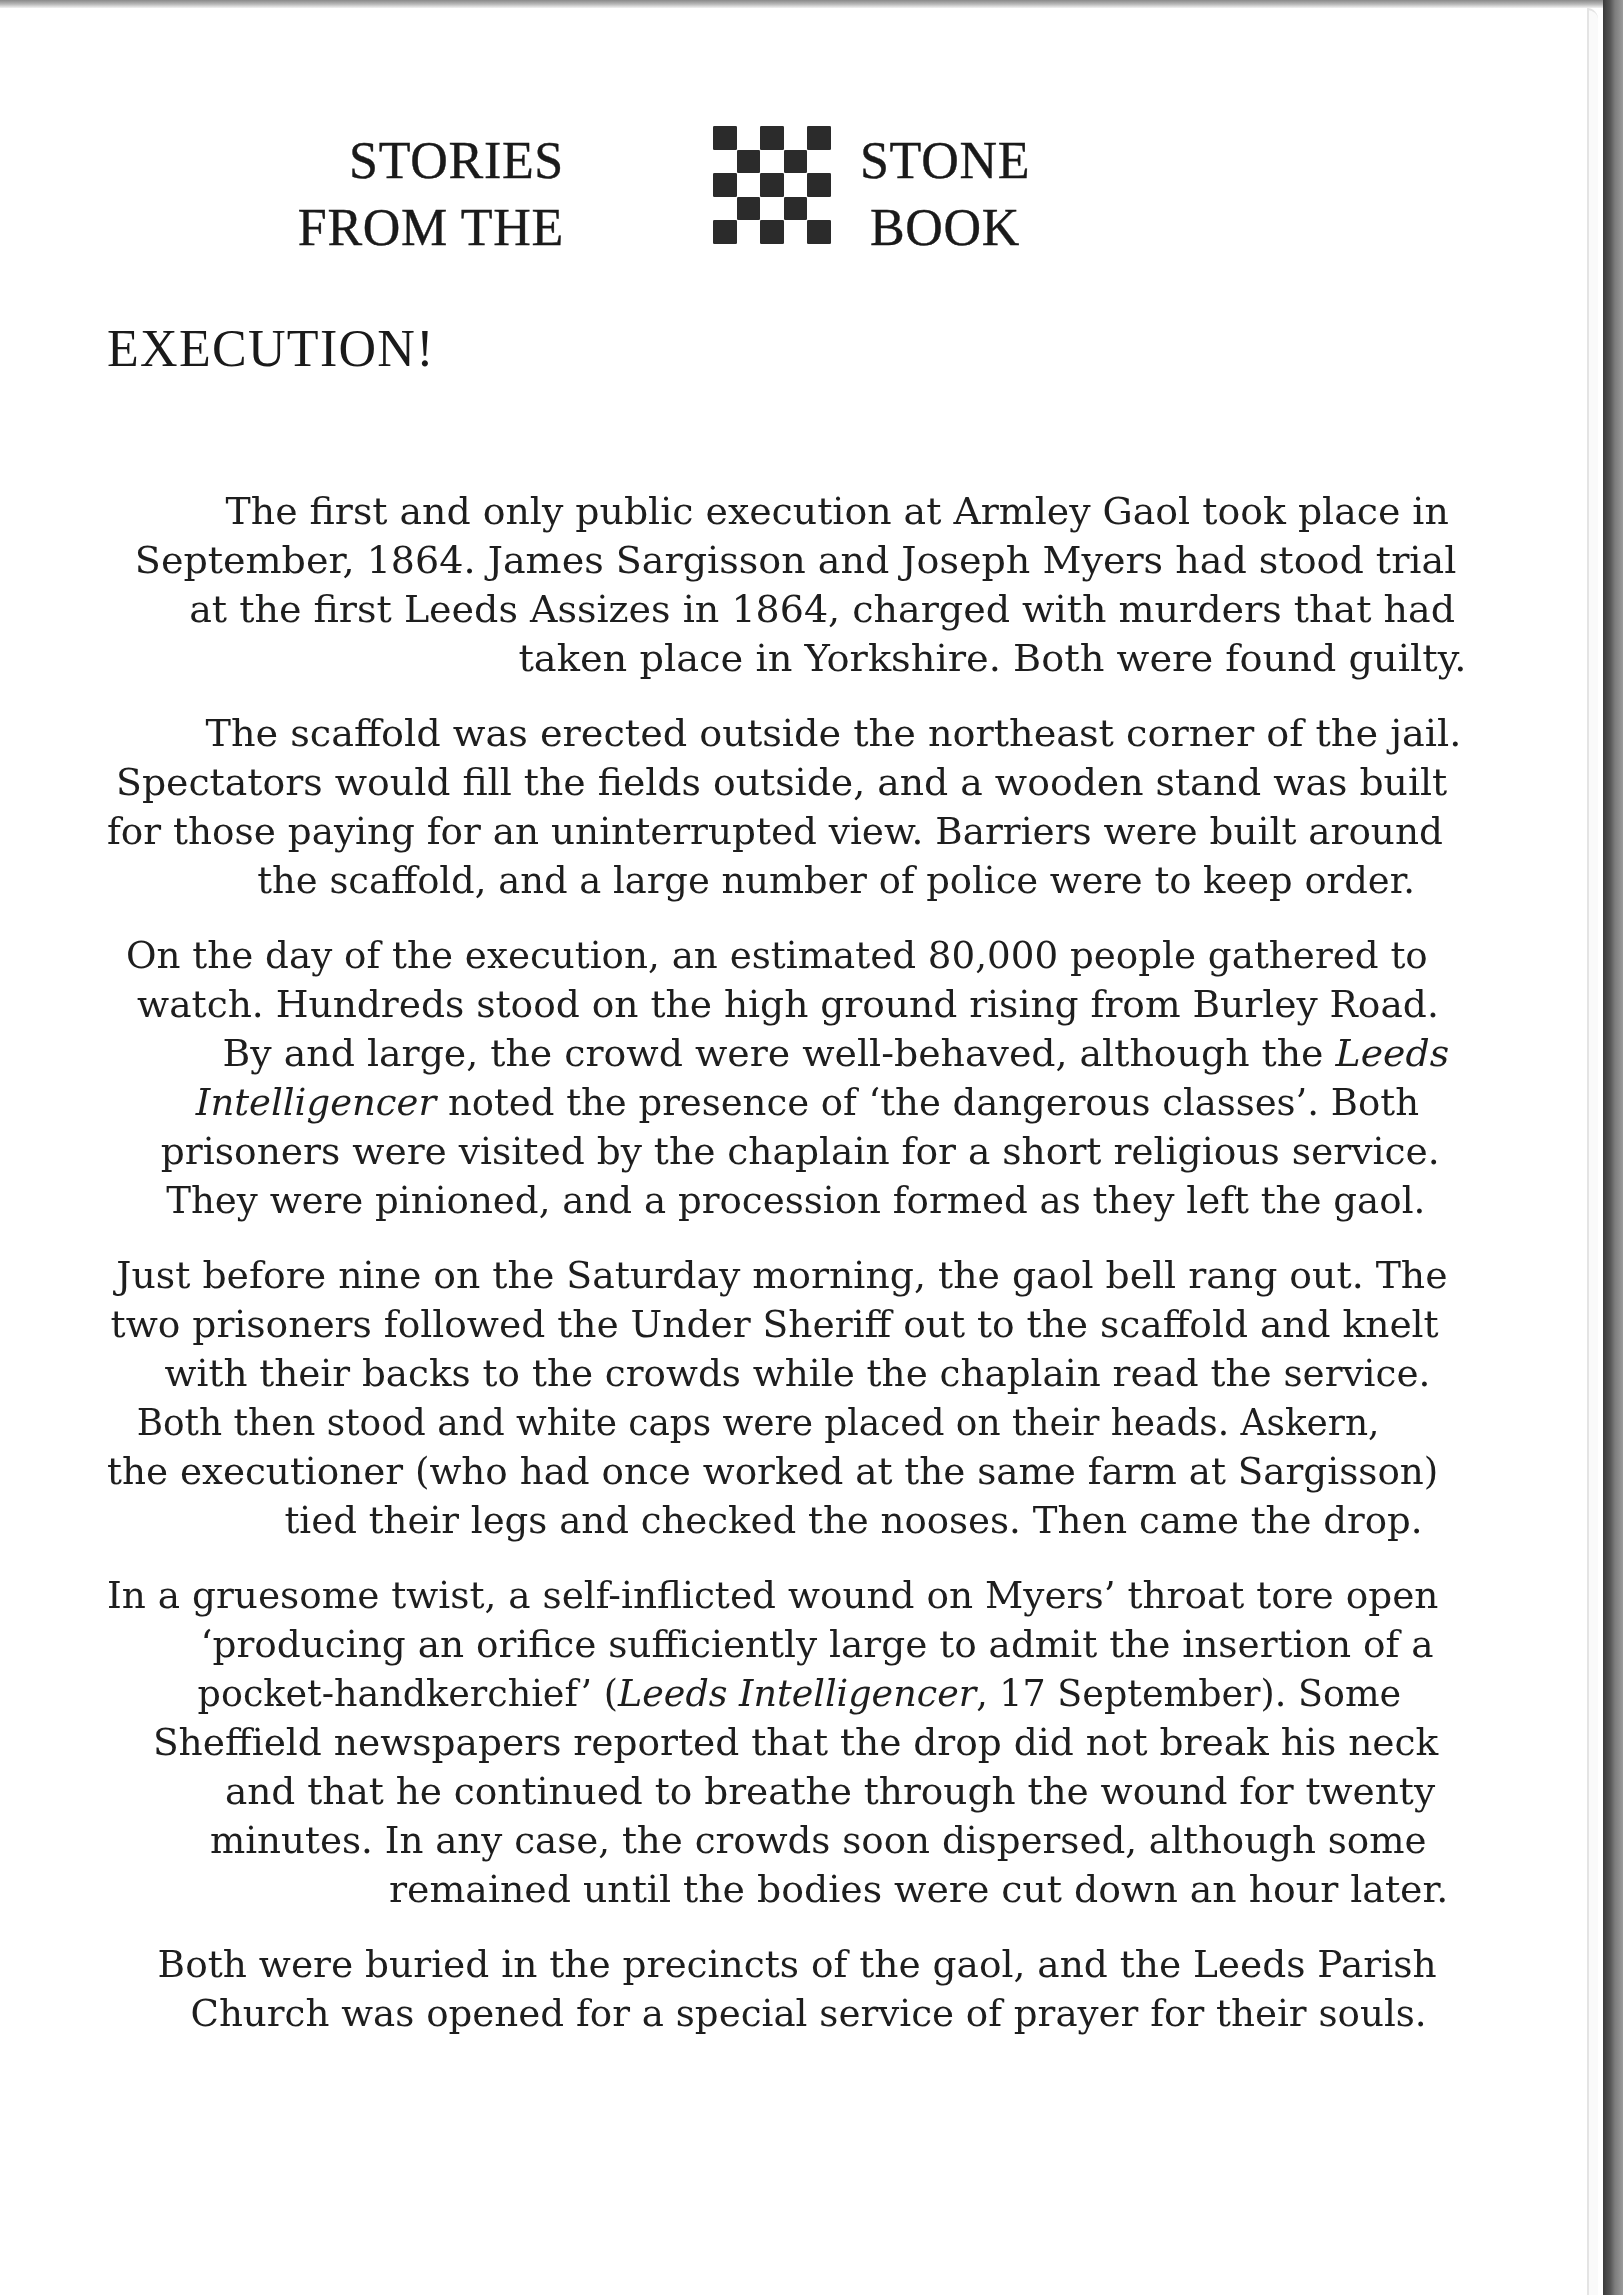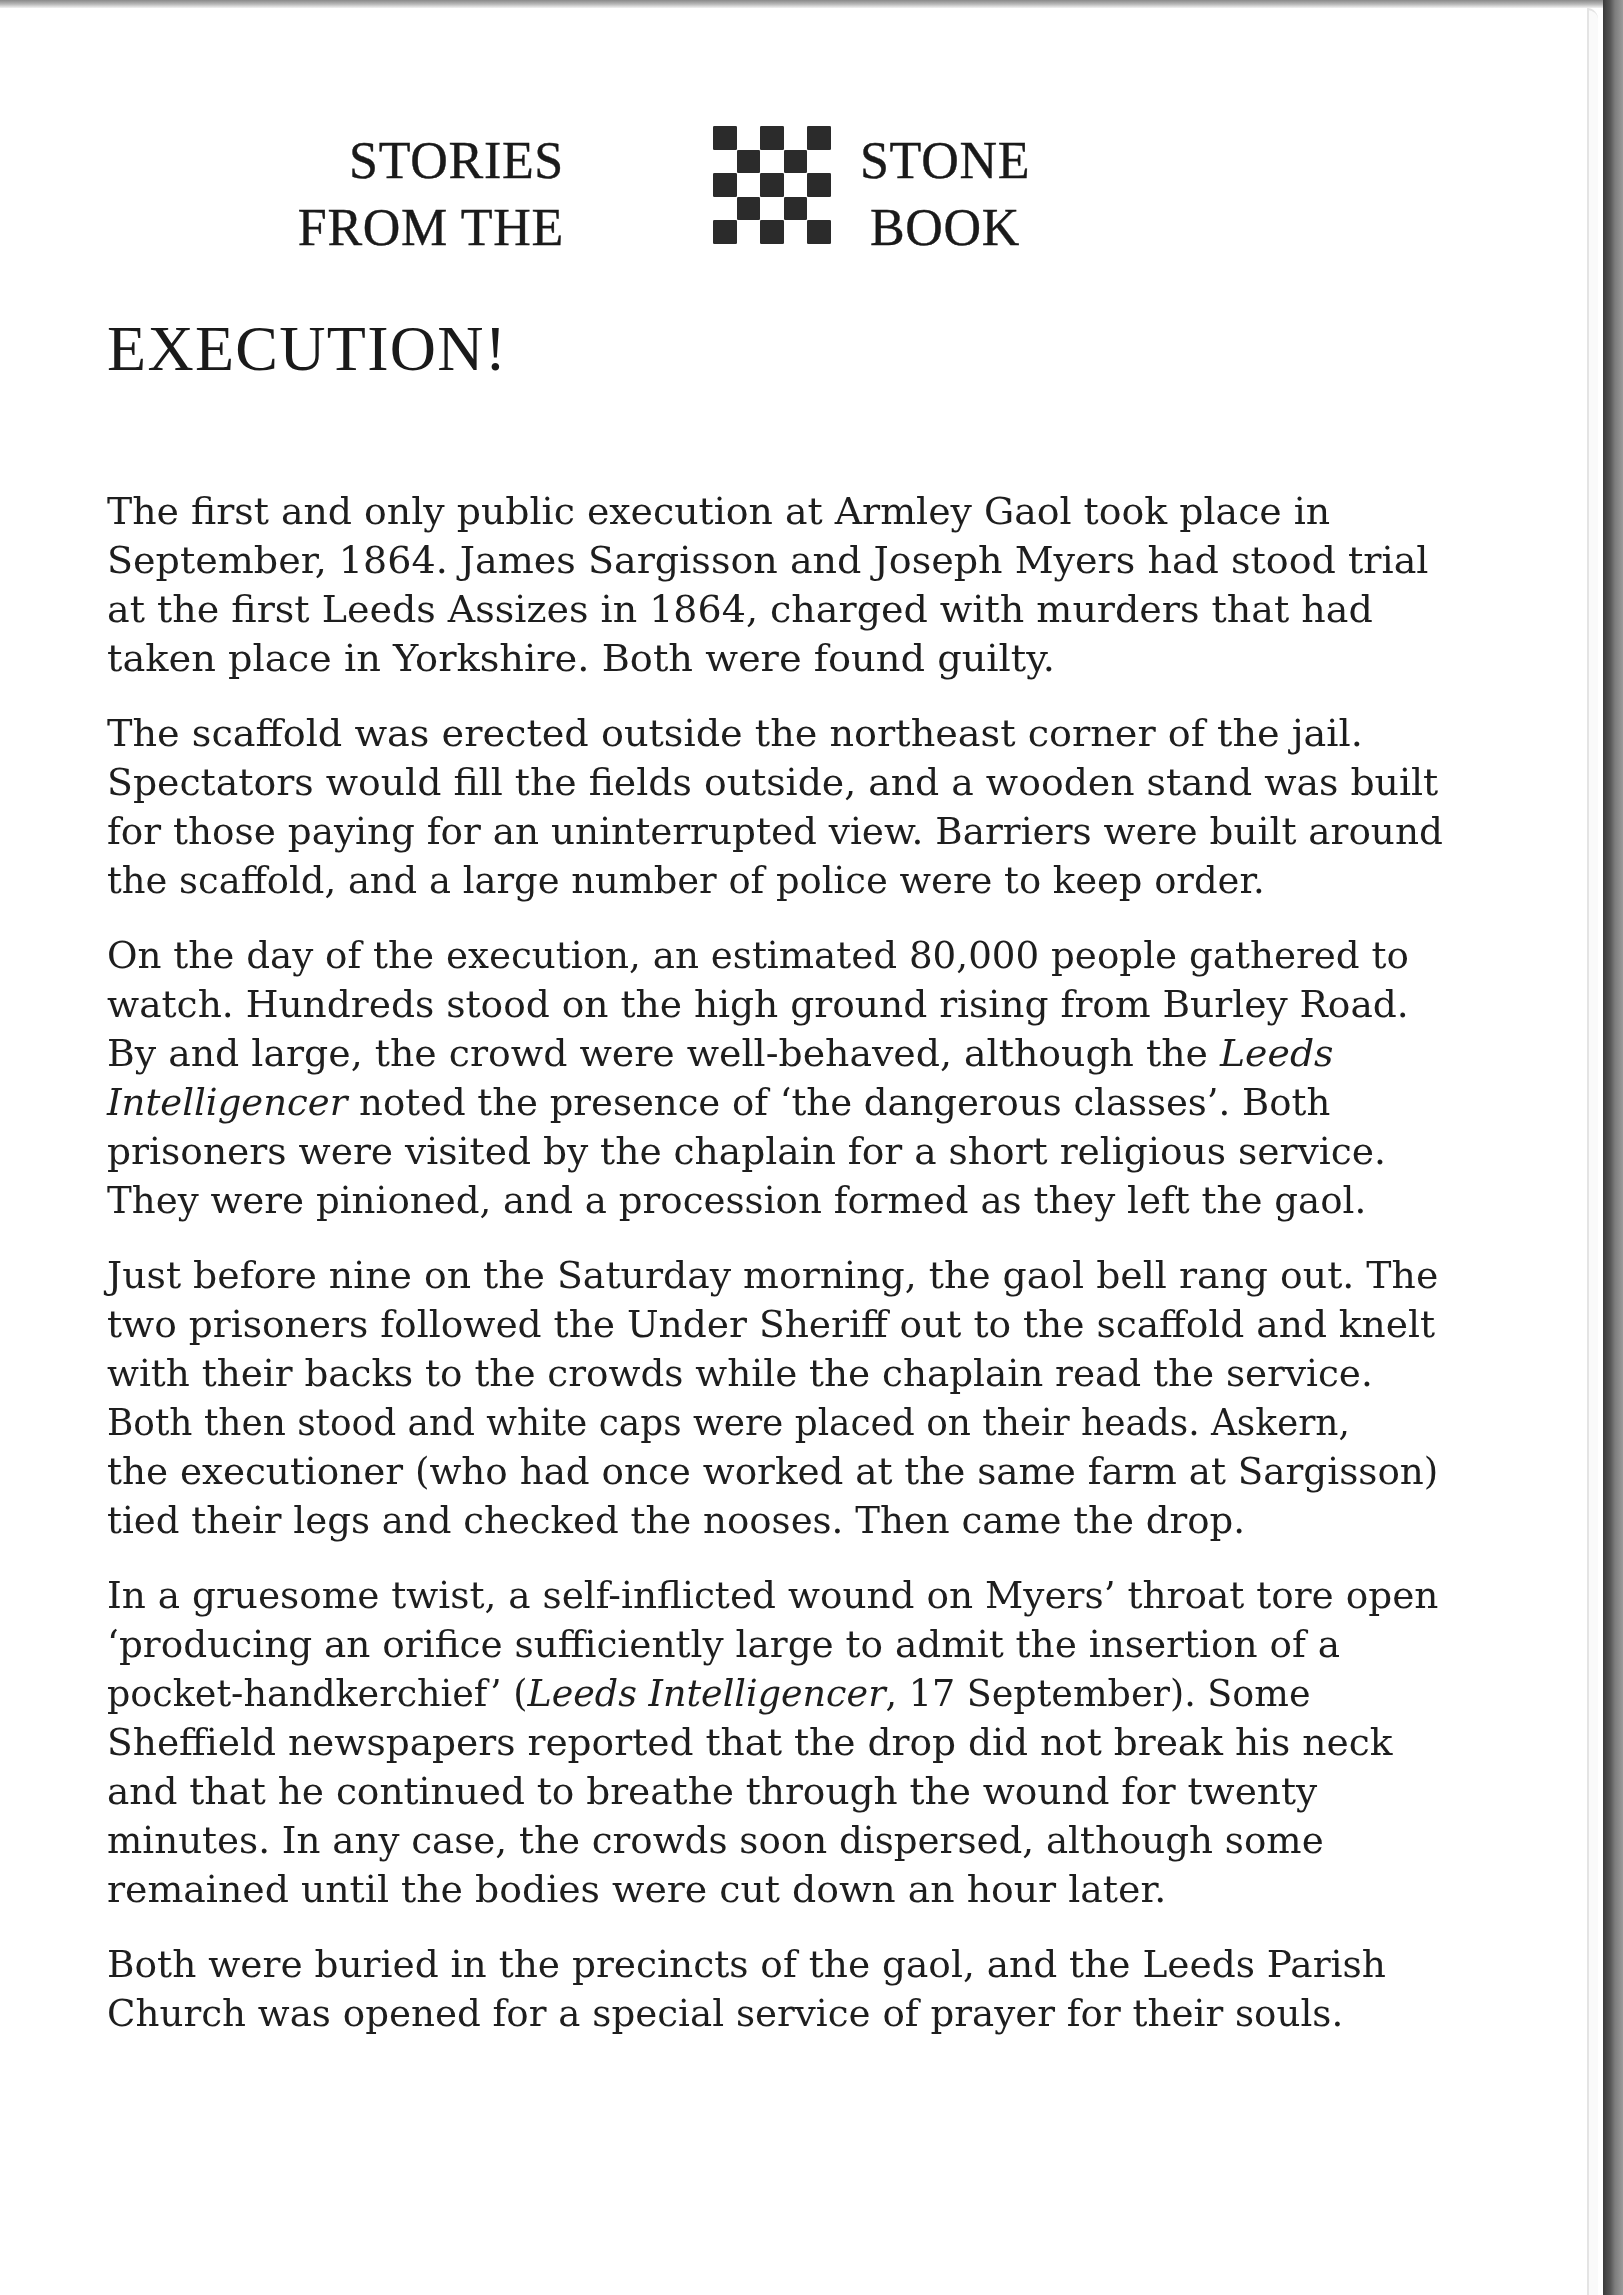--- a/index.html
+++ b/index.html
@@ -61,32 +61,33 @@
   .checker .cell { width: 23.6px; height: 23.6px; }
   .checker .cell.on { background: #2b2b2b; border-radius: 1.3px; }
 
   
   .title {
     position: absolute;
     left: 107px; top: 313px;
     margin: 0;
     font-family: "Liberation Serif", "DejaVu Serif", serif;
     font-weight: normal;
-    font-size: 64px;
+    font-size: 52px;
     line-height: 72px;
     letter-spacing: 1.3px;
     color: #1a1a1a;
     white-space: nowrap;
   }
 
   
   .article {
     position: absolute;
     left: 107px; top: 487px;
     width: 1348px;
+    text-align: right;
   }
   .para {
     margin: 0 0 26px 0;
     font-size: 38px;
     line-height: 49px;
   }
   .line {
     display: block;
     white-space: nowrap;
     transform-origin: left center;

